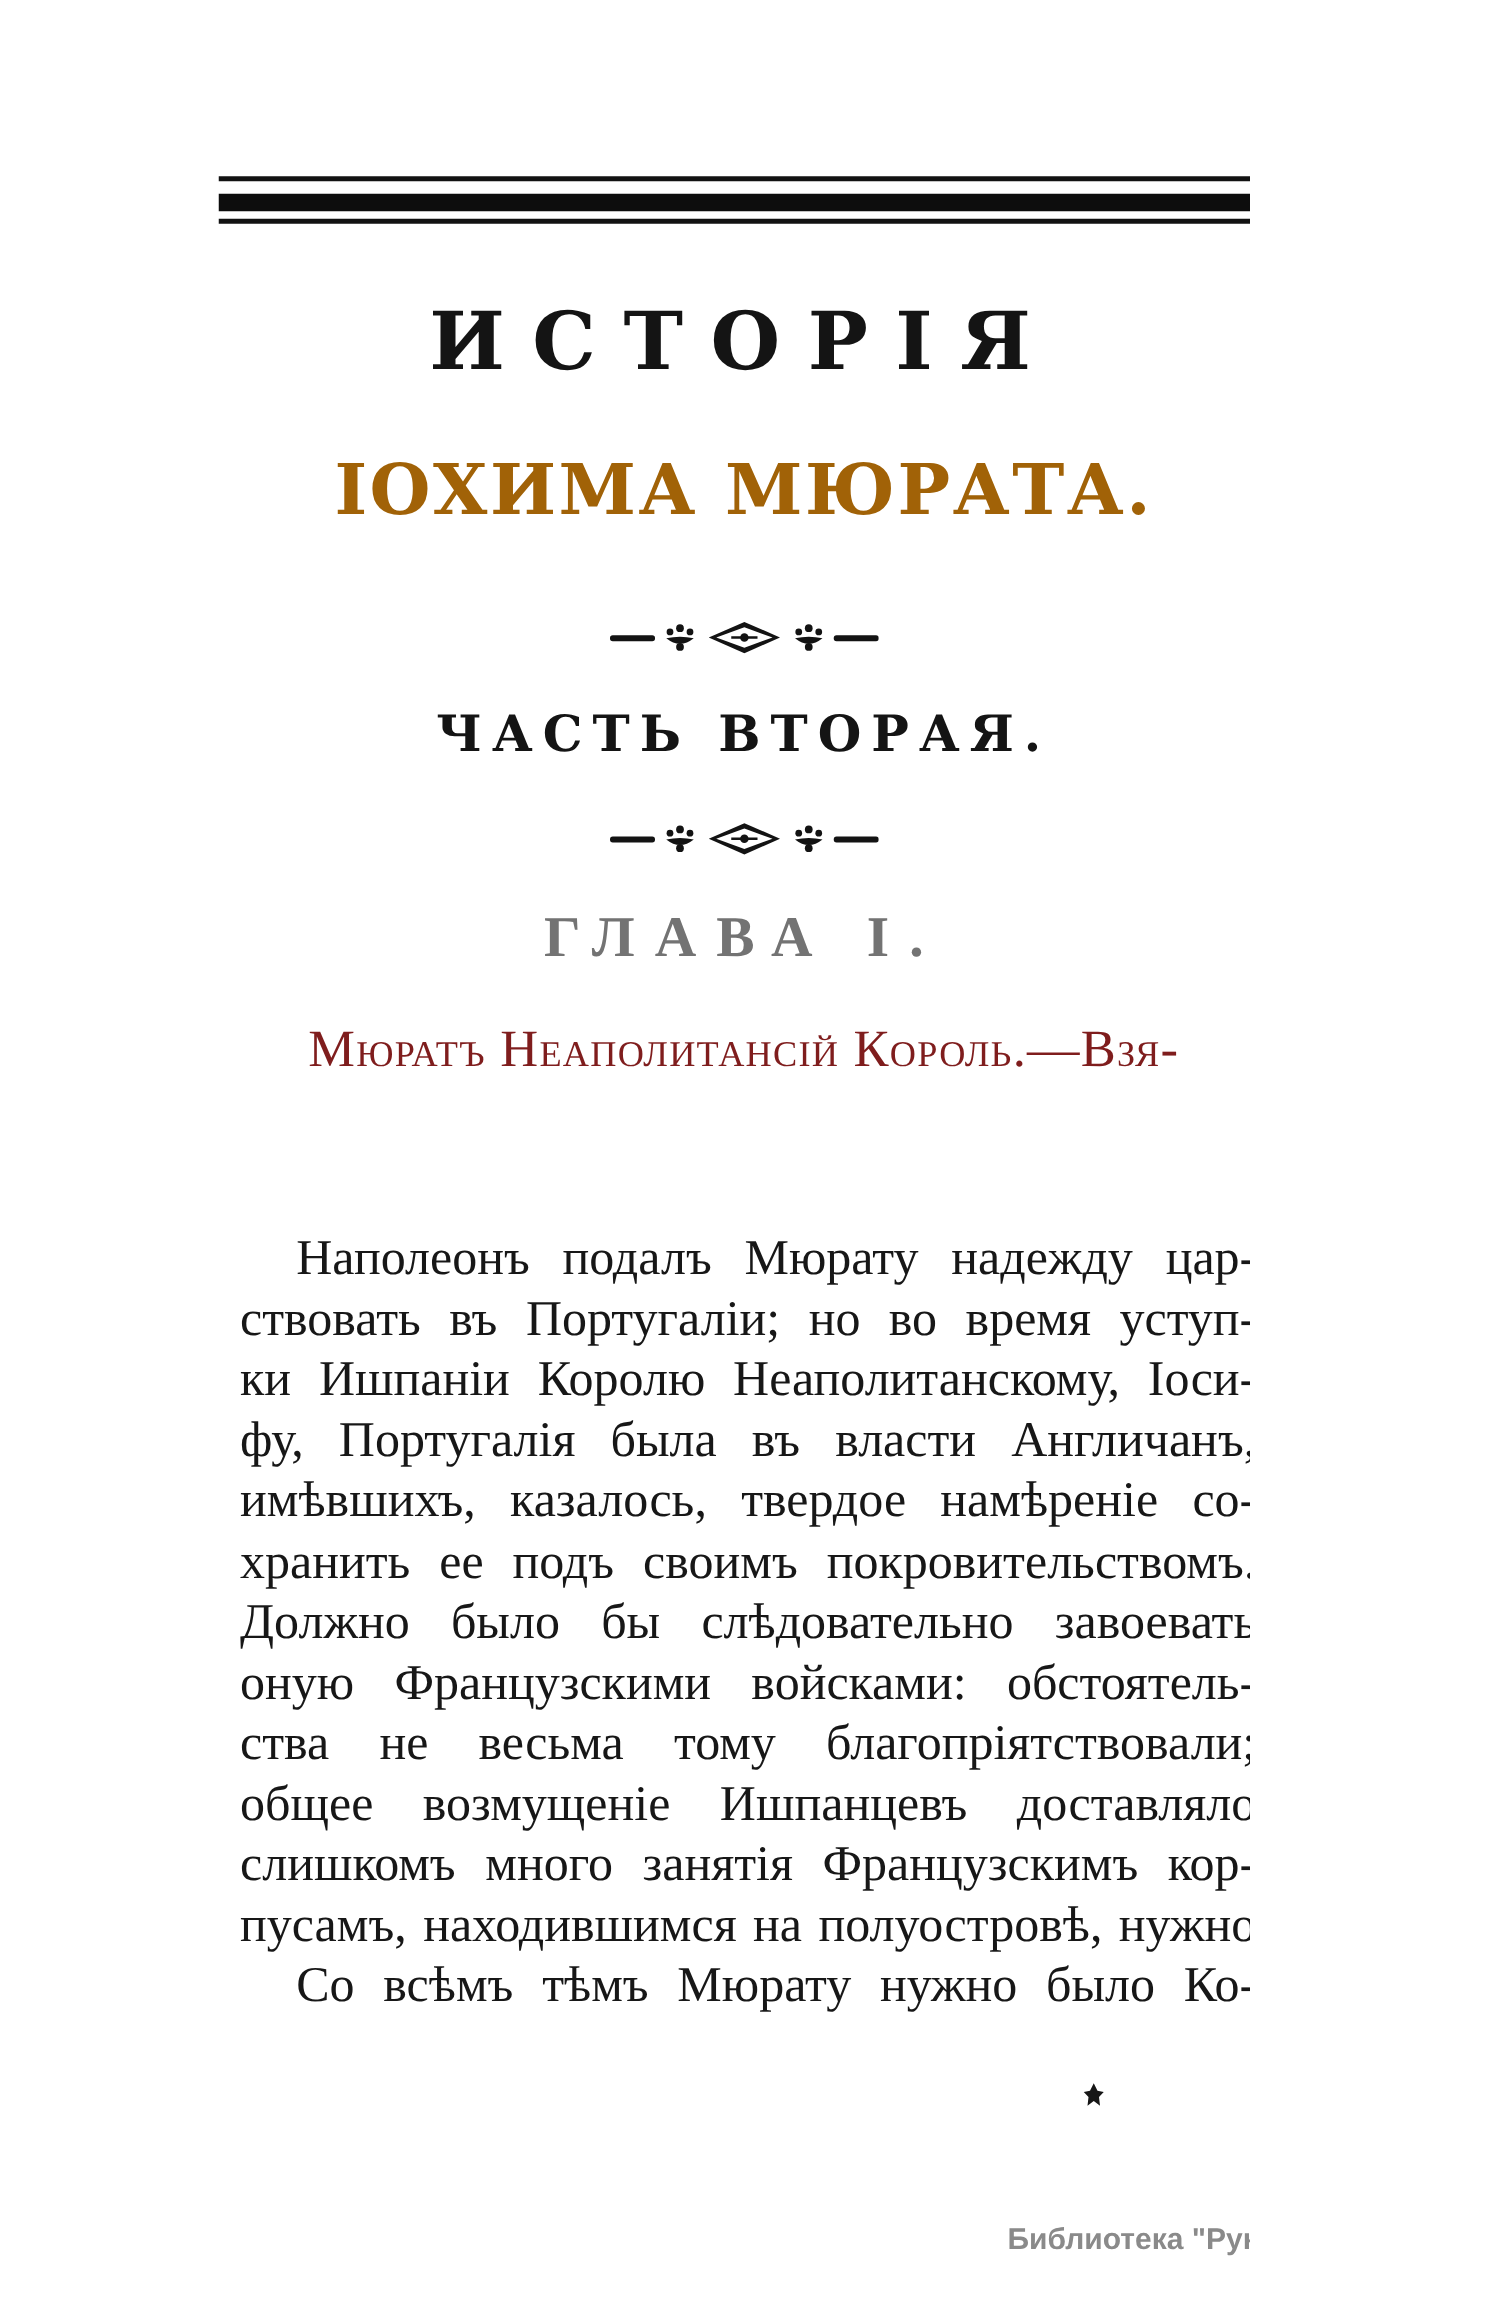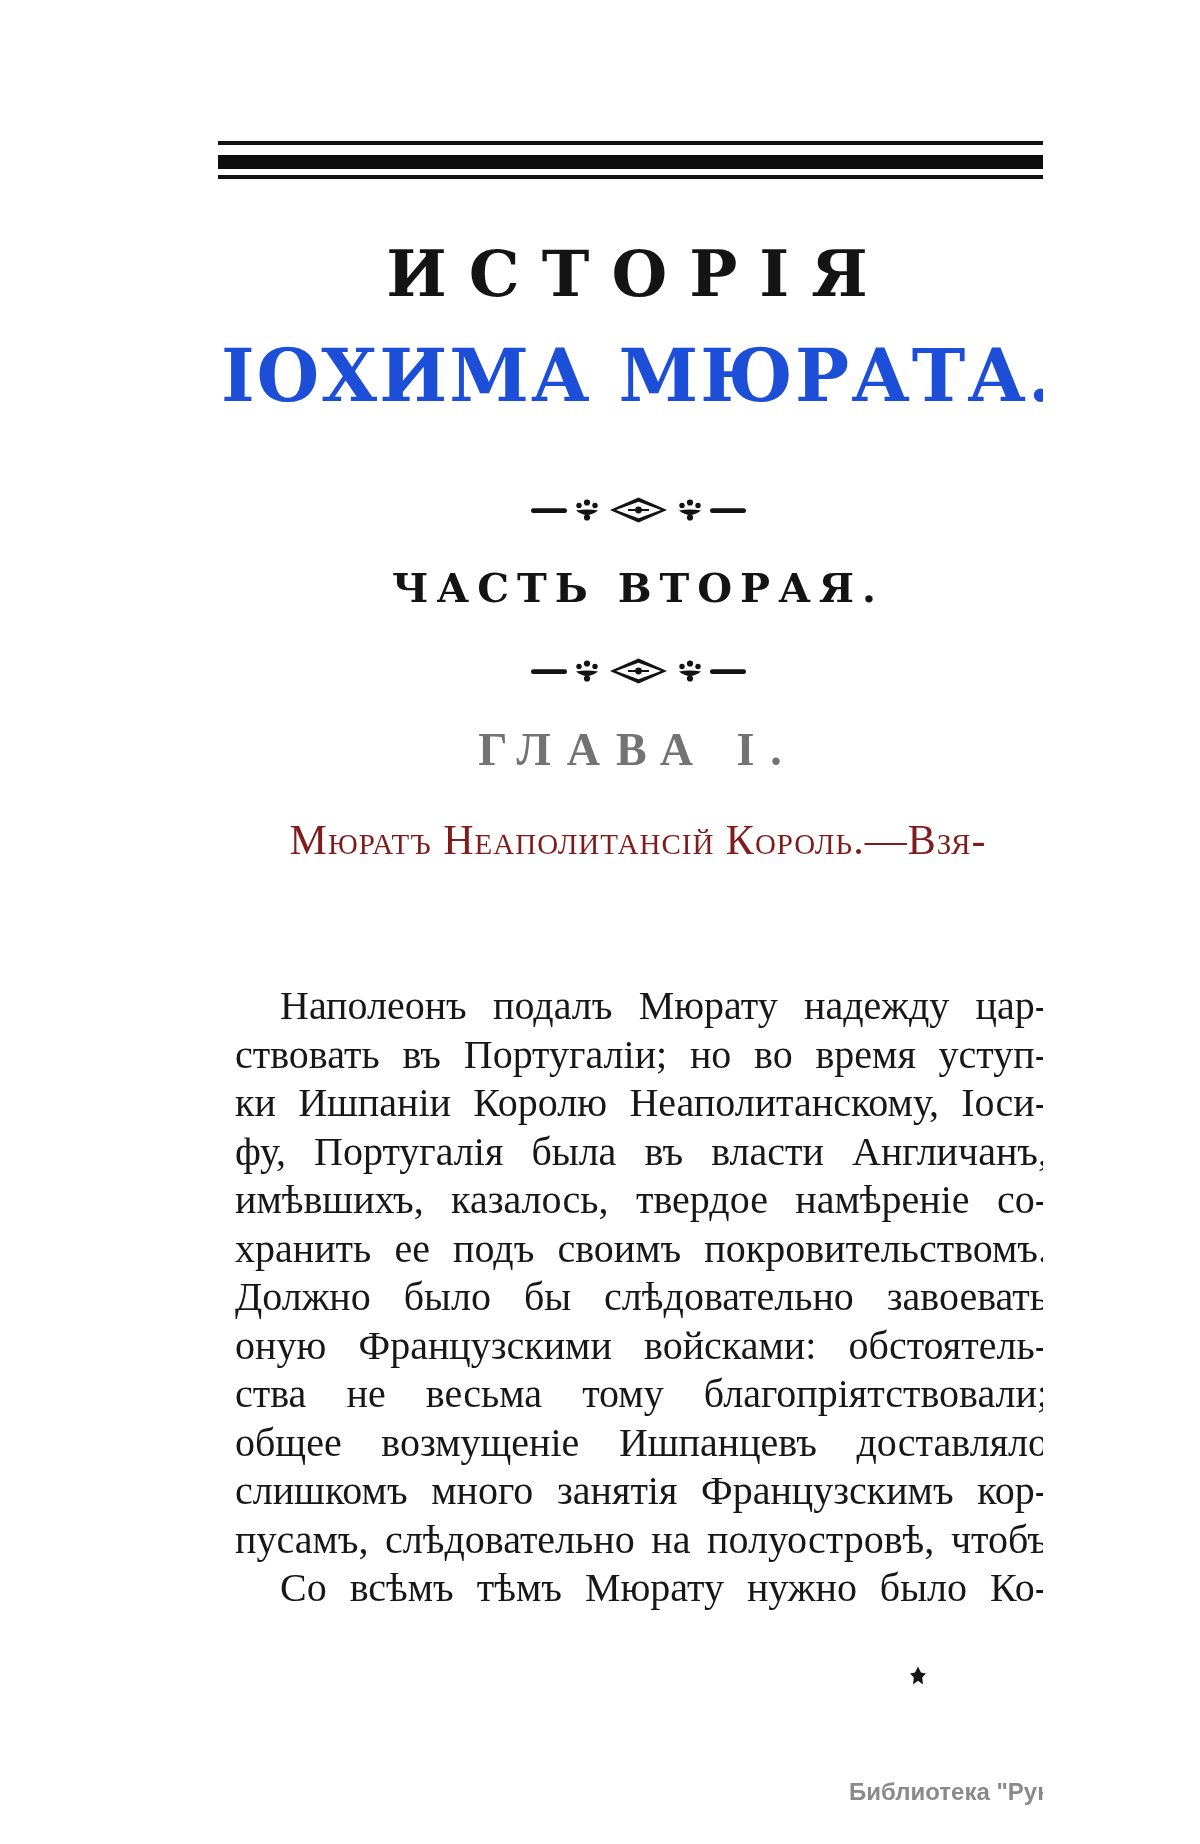--- a/index.html
+++ b/index.html
@@ -4,41 +4,40 @@
 <style>
   html, body { margin: 0; padding: 0; background: #ffffff; }
   .page {
     position: relative;
     width: 1000px;
     height: 1844px;
     background: #ffffff;
     font-family: "Liberation Serif", "DejaVu Serif", serif;
     color: #171717;
     overflow: hidden;
-    margin-left: 43px;
   }
   
   .rules { position: absolute; left: 175px; top: 141px; width: 838px; }
   .rule-thin  { height: 4px;  background: #121212; }
   .rule-thick { height: 14px; background: #0d0d0d; margin-top: 10px; }
   .rule-thin-b{ height: 4px;  background: #121212; margin-top: 6px; }
 
   .centered { position: absolute; left: 175px; width: 840px; text-align: center; }
 
   .kicker {
     top: 242px;
     font-family: "DejaVu Serif", serif;
     font-size: 64px; font-weight: 700; line-height: 1;
     letter-spacing: 22px; color: #141414; white-space: nowrap;
   }
   .main-title {
-    top: 340px;
+    top: 364px;
     font-family: "DejaVu Serif", serif;
-    font-size: 72px; font-weight: 700; line-height: 1;
-    letter-spacing: 2px; color: #1d4ed8; white-space: nowrap;
+    font-size: 56px; font-weight: 700; line-height: 1;
+    letter-spacing: 2px; color: #a16207; white-space: nowrap;
   }
   .ornament { height: 26px; }
   .orn1 { top: 497px; }
   .orn2 { top: 658px; }
   .ornament svg { display: inline-block; vertical-align: top; }
 
   .part {
     top: 568px;
     font-family: "DejaVu Serif", serif;
     font-size: 40px; font-weight: 700; line-height: 1;
@@ -148,21 +147,21 @@
       <div class="body-line">ствовать въ Португаліи; но во время уступ-</div>
       <div class="body-line">ки Ишпаніи Королю Неаполитанскому, Іоси-</div>
       <div class="body-line">фу, Португалія была въ власти Англичанъ,</div>
       <div class="body-line">имѣвшихъ, казалось, твердое намѣреніе со-</div>
       <div class="body-line">хранить ее подъ своимъ покровительствомъ.</div>
       <div class="body-line">Должно было бы слѣдовательно завоевать</div>
       <div class="body-line">оную Французскими войсками: обстоятель-</div>
       <div class="body-line">ства не весьма тому благопріятствовали;</div>
       <div class="body-line">общее возмущеніе Ишпанцевъ доставляло</div>
       <div class="body-line">слишкомъ много занятія Французскимъ кор-</div>
-      <div class="body-line">пусамъ, слѣдовательно на полуостровѣ, чтобъ</div>
+      <div class="body-line">пусамъ, находившимся на полуостровѣ, нужно</div>
       <div class="body-line indent">Со всѣмъ тѣмъ Мюрату нужно было Ко-</div>
     </div>
 
   <div class="printers-mark">
     <svg width="18" height="20" viewBox="0 0 18 20" xmlns="http://www.w3.org/2000/svg">
       <path d="M9,0.5 L12,6.5 L17,7.5 L13.2,11.5 L14,18.5 L9,14.8 L4,18.5 L4.8,11.5 L1,7.5 L6,6.5 Z" fill="#161616"></path>
     </svg>
   </div>
 
   <div class="watermark">Библиотека "Руниверс"</div>

